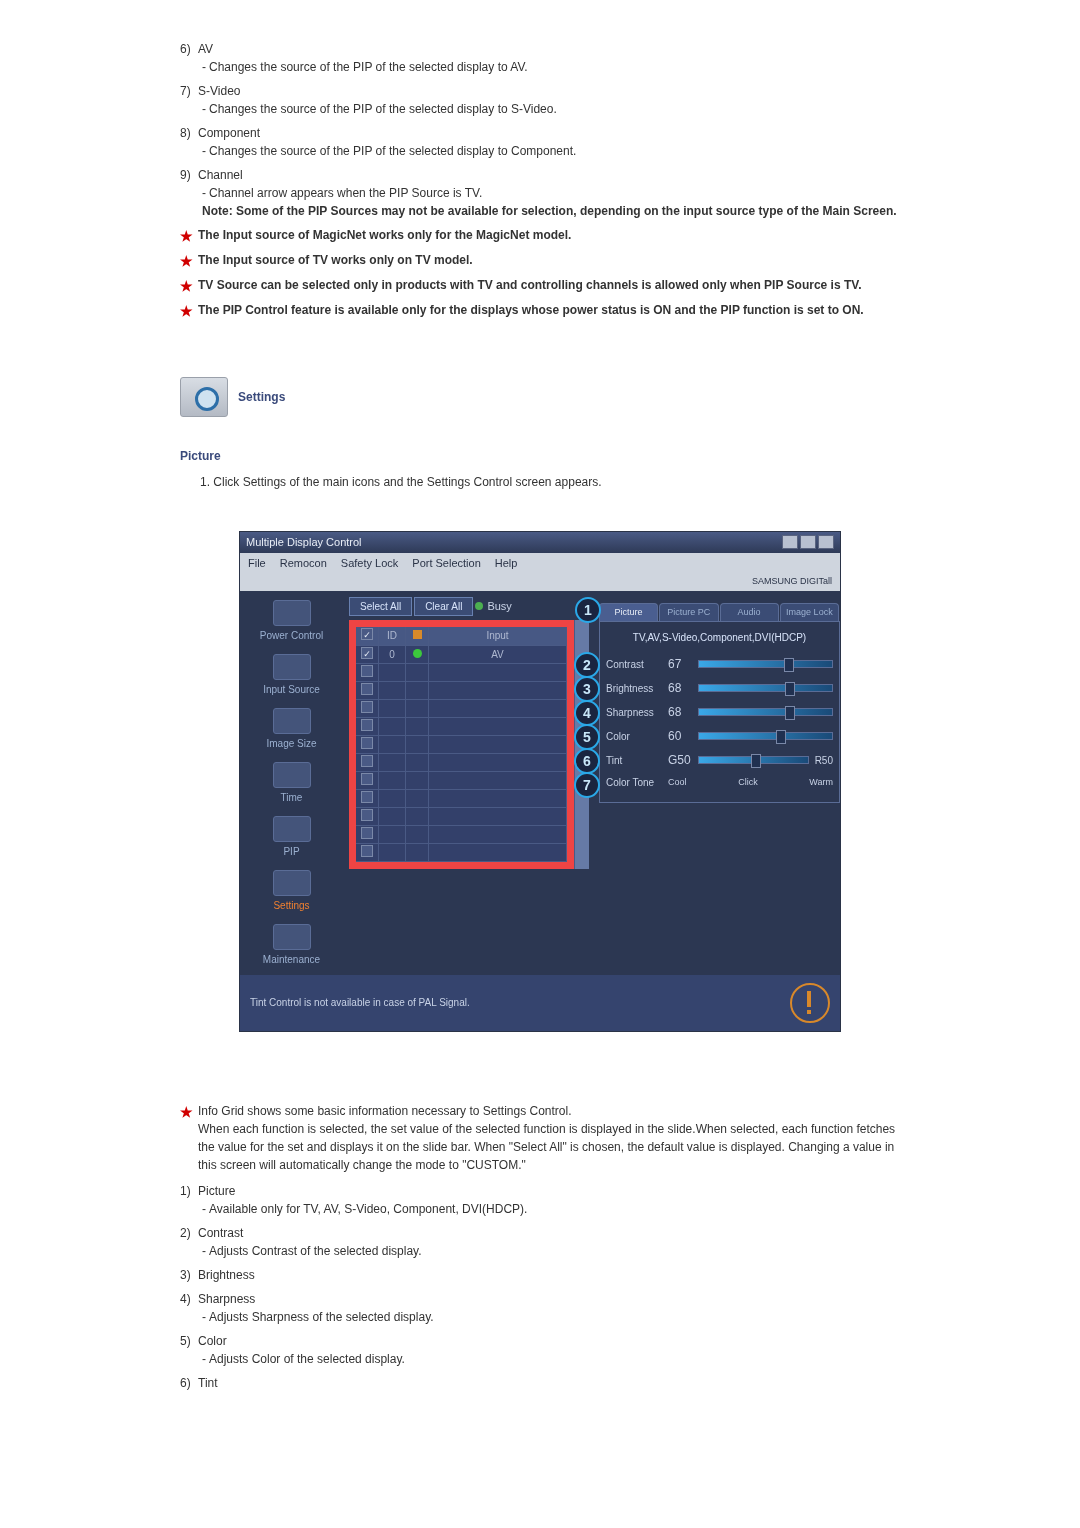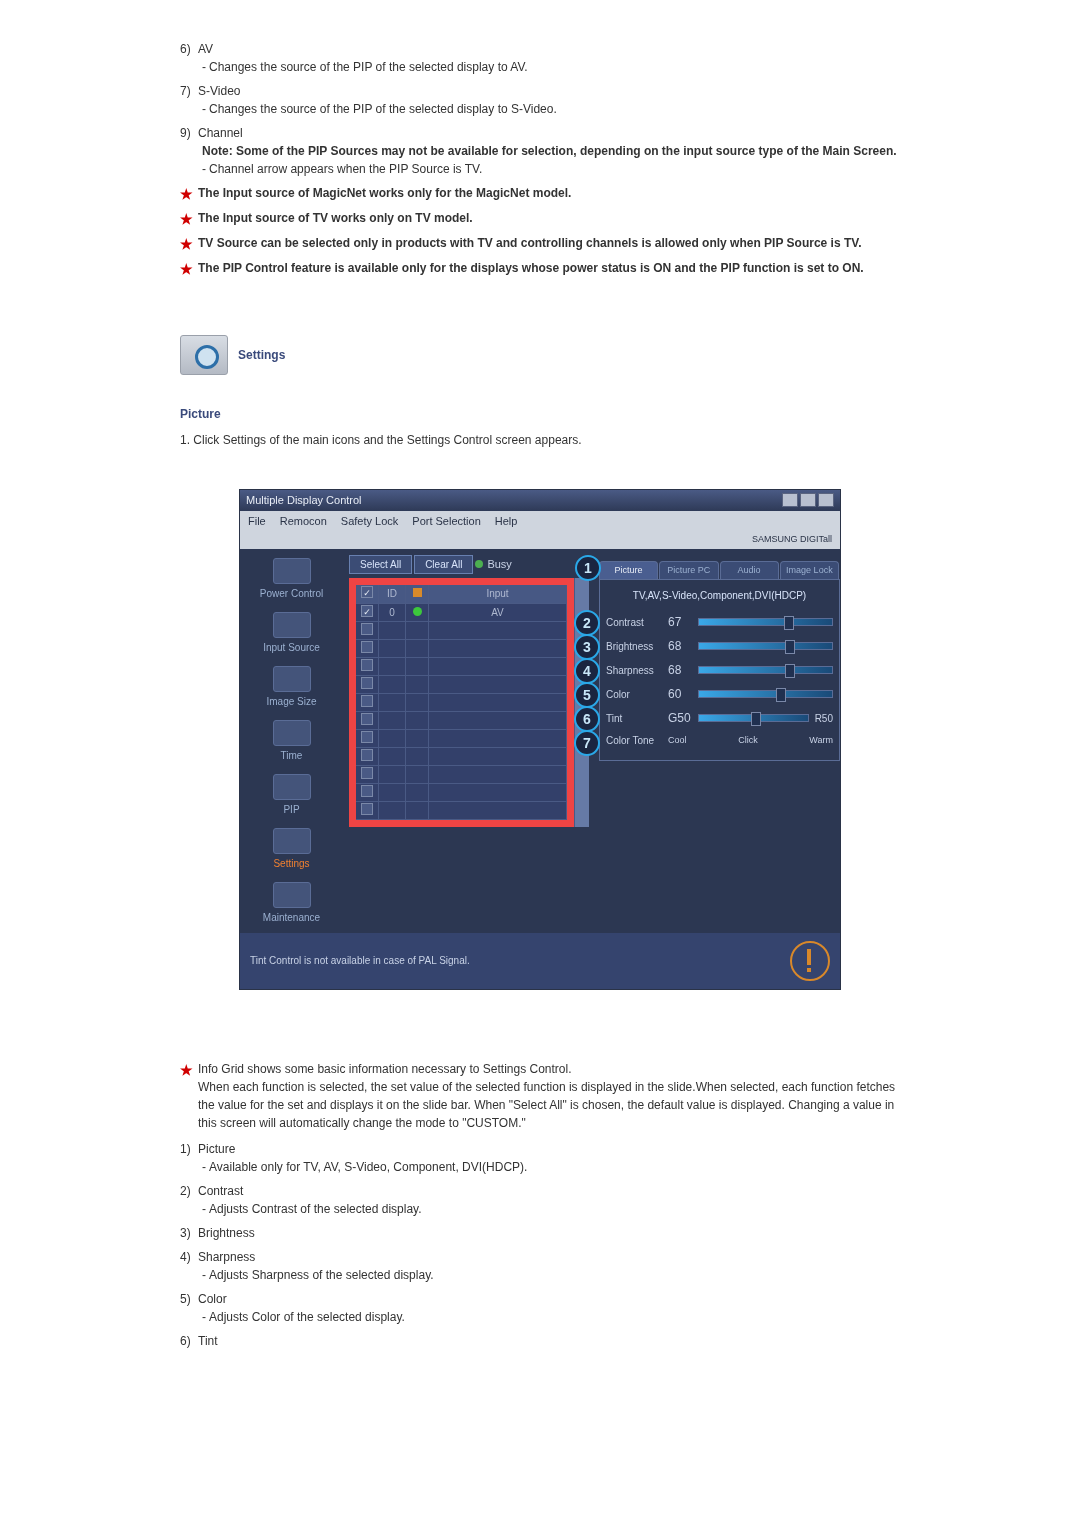--- a/index.html
+++ b/index.html
@@ -73,20 +73,21 @@
     color:#3a4a7b;
     font-weight:bold;
   }
   .section-label {
     color:#3a4a7b;
     font-weight:bold;
     margin-top:30px;
     margin-bottom:8px;
   }
   .instr {
+    margin-left:20px;
     margin-bottom:40px;
   }
   
   .shot-frame {
     width: 600px;
     margin: 0 auto 60px auto;
     border: 1px solid #2a3347;
     background: #3a4665;
     color:#cfd7e6;
     font-size:11px;
@@ -212,22 +213,24 @@
 </head>
 <body>
 
 <div class="page">
 
   <div id="top-list">
       <div class="num-item"><span class="num">6)</span><span>AV</span>
   <div class="sub"><span class="dash">-</span>Changes the source of the PIP of the selected display to AV.</div></div>
       <div class="num-item"><span class="num">7)</span><span>S-Video</span>
   <div class="sub"><span class="dash">-</span>Changes the source of the PIP of the selected display to S-Video.</div></div>
+      <div class="num-item"><span class="num">8)</span><span>Component</span>
+  <div class="sub"><span class="dash">-</span>Changes the source of the PIP of the selected display to Component.</div></div>
       <div class="num-item"><span class="num">9)</span><span>Channel</span>
-  <div class="sub bold">Note: Some of the PIP Sources may not be available for selection, depending on the input source type of the Main Screen.</div><div class="sub"><span class="dash">-</span>Channel arrow appears when the PIP Source is TV.</div></div>
+  <div class="sub"><span class="dash">-</span>Channel arrow appears when the PIP Source is TV.</div><div class="sub bold">Note: Some of the PIP Sources may not be available for selection, depending on the input source type of the Main Screen.</div></div>
     </div>
 
   <div id="stars-top">
       <div class="star-row">
         <span class="star">★</span>
         <span class="star-text bold">The Input source of MagicNet works only for the MagicNet model.</span>
       </div>
       <div class="star-row">
         <span class="star">★</span>
         <span class="star-text bold">The Input source of TV works only on TV model.</span>

